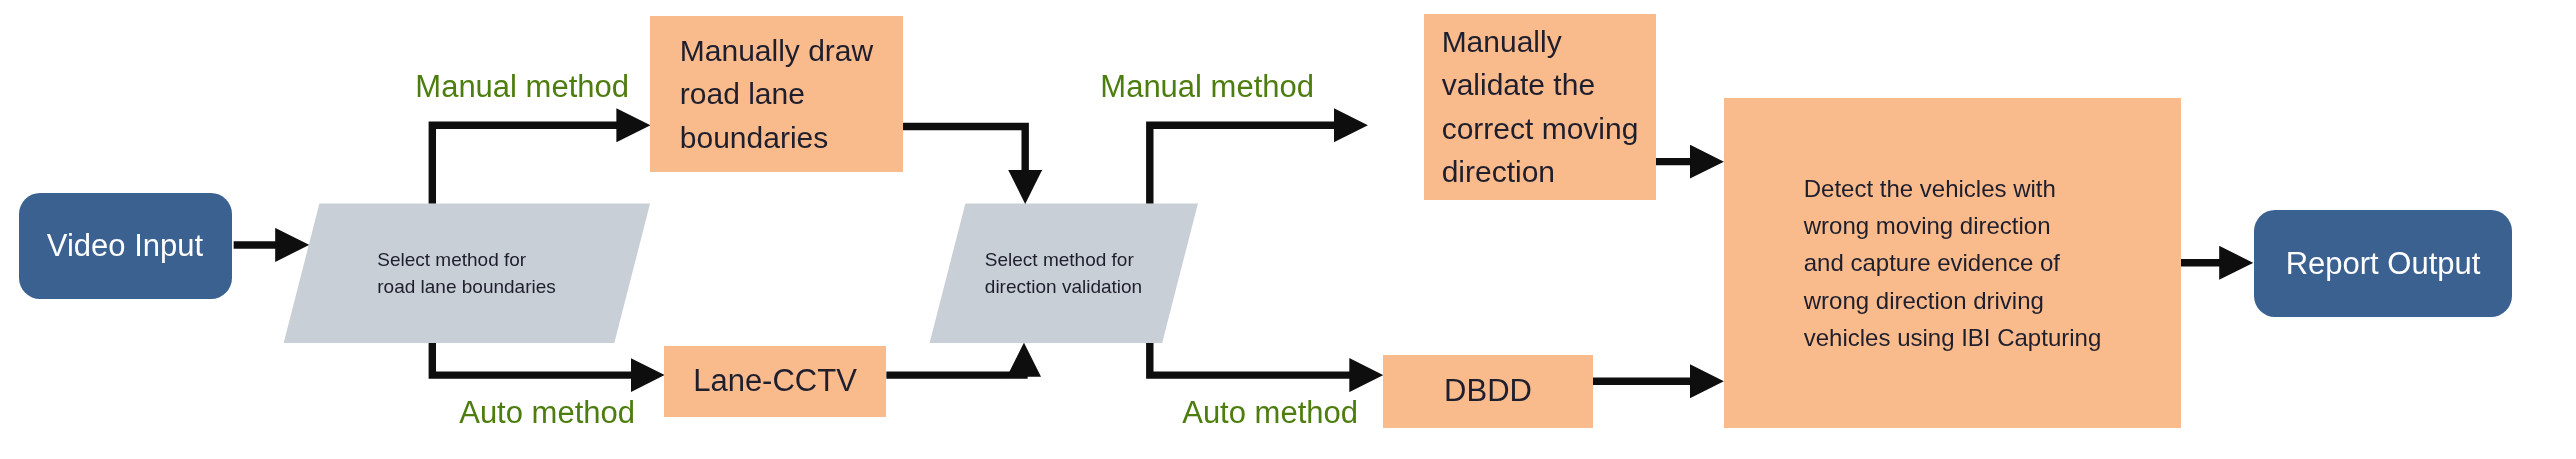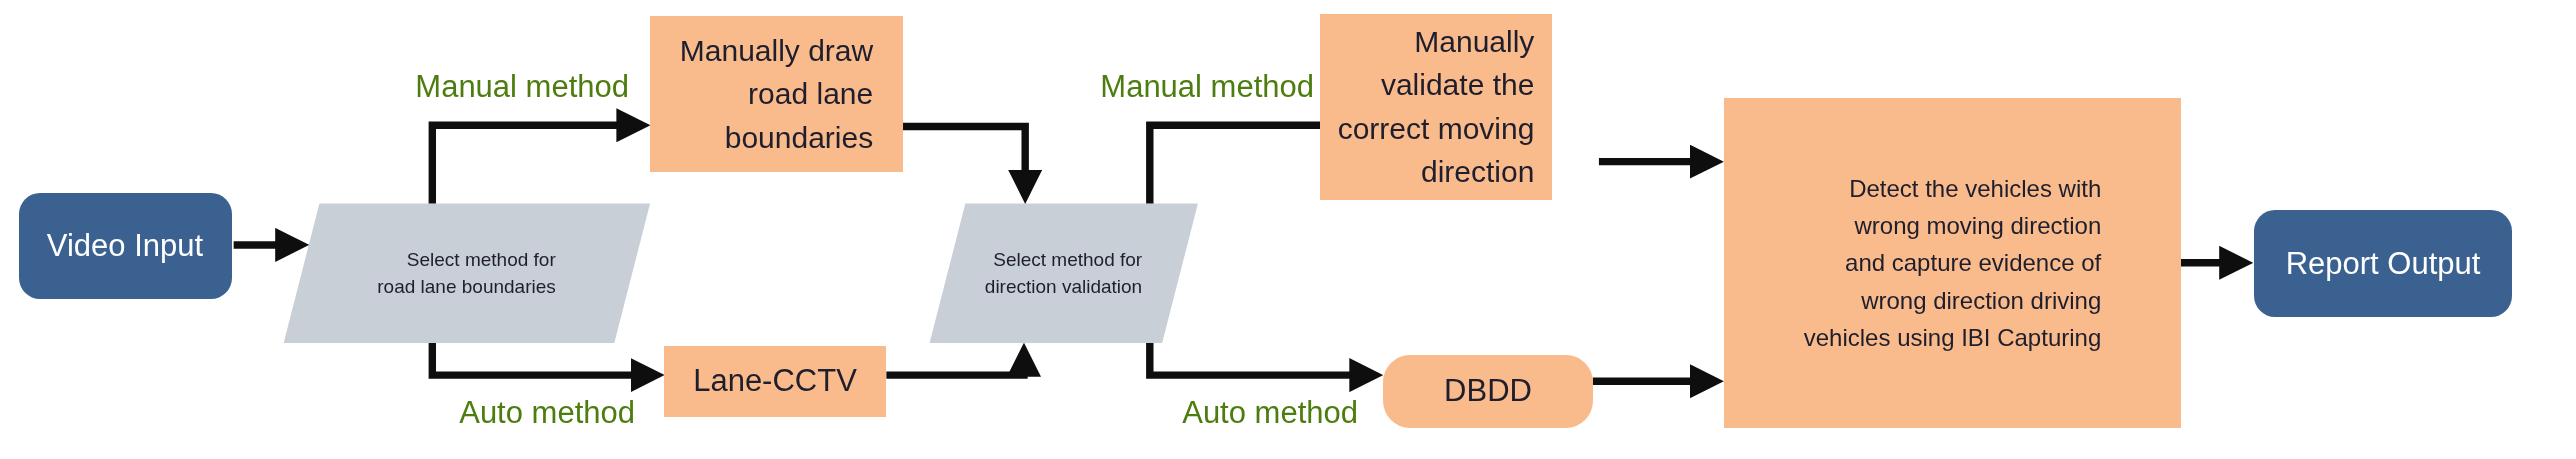--- a/index.html
+++ b/index.html
@@ -14,21 +14,21 @@
   .arrow-layer {
     position: absolute;
     left: 0; top: 0;
     width: 2576px; height: 459px;
   }
   .node {
     position: absolute;
     display: flex;
     align-items: center;
     justify-content: center;
-    text-align: right;
+    text-align: left;
     white-space: pre-line;
     box-sizing: border-box;
   }
   .terminal {
     background: #3B6191;
     color: #ffffff;
     border-radius: 21px;
     font-size: 31px;
   }
   .process {
@@ -49,22 +49,22 @@
     font-size: 31px;
     text-align: right;
     white-space: nowrap;
   }
   
   #node-video      { left: 18.5px;   top: 193px; width: 213px; height: 106px; }
   #para1-text      { left: 283px;  top: 204px; width: 367px; height: 140px; }
   #node-box1       { left: 650px; top: 16px;  width: 253px; height: 156px; }
   #node-cctv       { left: 664px; top: 338px; width: 222px; height: 71px; font-size: 31px; margin-top: 8px; }
   #para2-text      { left: 929px; top: 204px; width: 269px; height: 140px; }
-  #node-box2       { left: 1320px; top: 13.6px;  width: 232px; height: 186px; }
-  #node-dbdd       { left: 1383px; top: 355px; width: 210px; height: 73px; font-size: 31px; border-radius: 27px; }
+  #node-box2       { left: 1424px; top: 13.6px;  width: 232px; height: 186px; }
+  #node-dbdd       { left: 1383px; top: 355px; width: 210px; height: 73px; font-size: 31px; }
   #node-big        { left: 1724px; top: 98px; width: 457px; height: 330px; font-size: 24px; line-height: 1.55; }
   #node-report     { left: 2254px; top: 210px; width: 258px; height: 107px; }
   
   #lbl-manual1 { left: 382px;  top: 69px; width: 247px; }
   #lbl-auto1   { left: 388px;  top: 395px; width: 247px; }
   #lbl-manual2 { left: 1067px; top: 69px; width: 247px; }
   #lbl-auto2   { left: 1111px; top: 395px; width: 247px; }
 </style>
 </head>
 <body>

